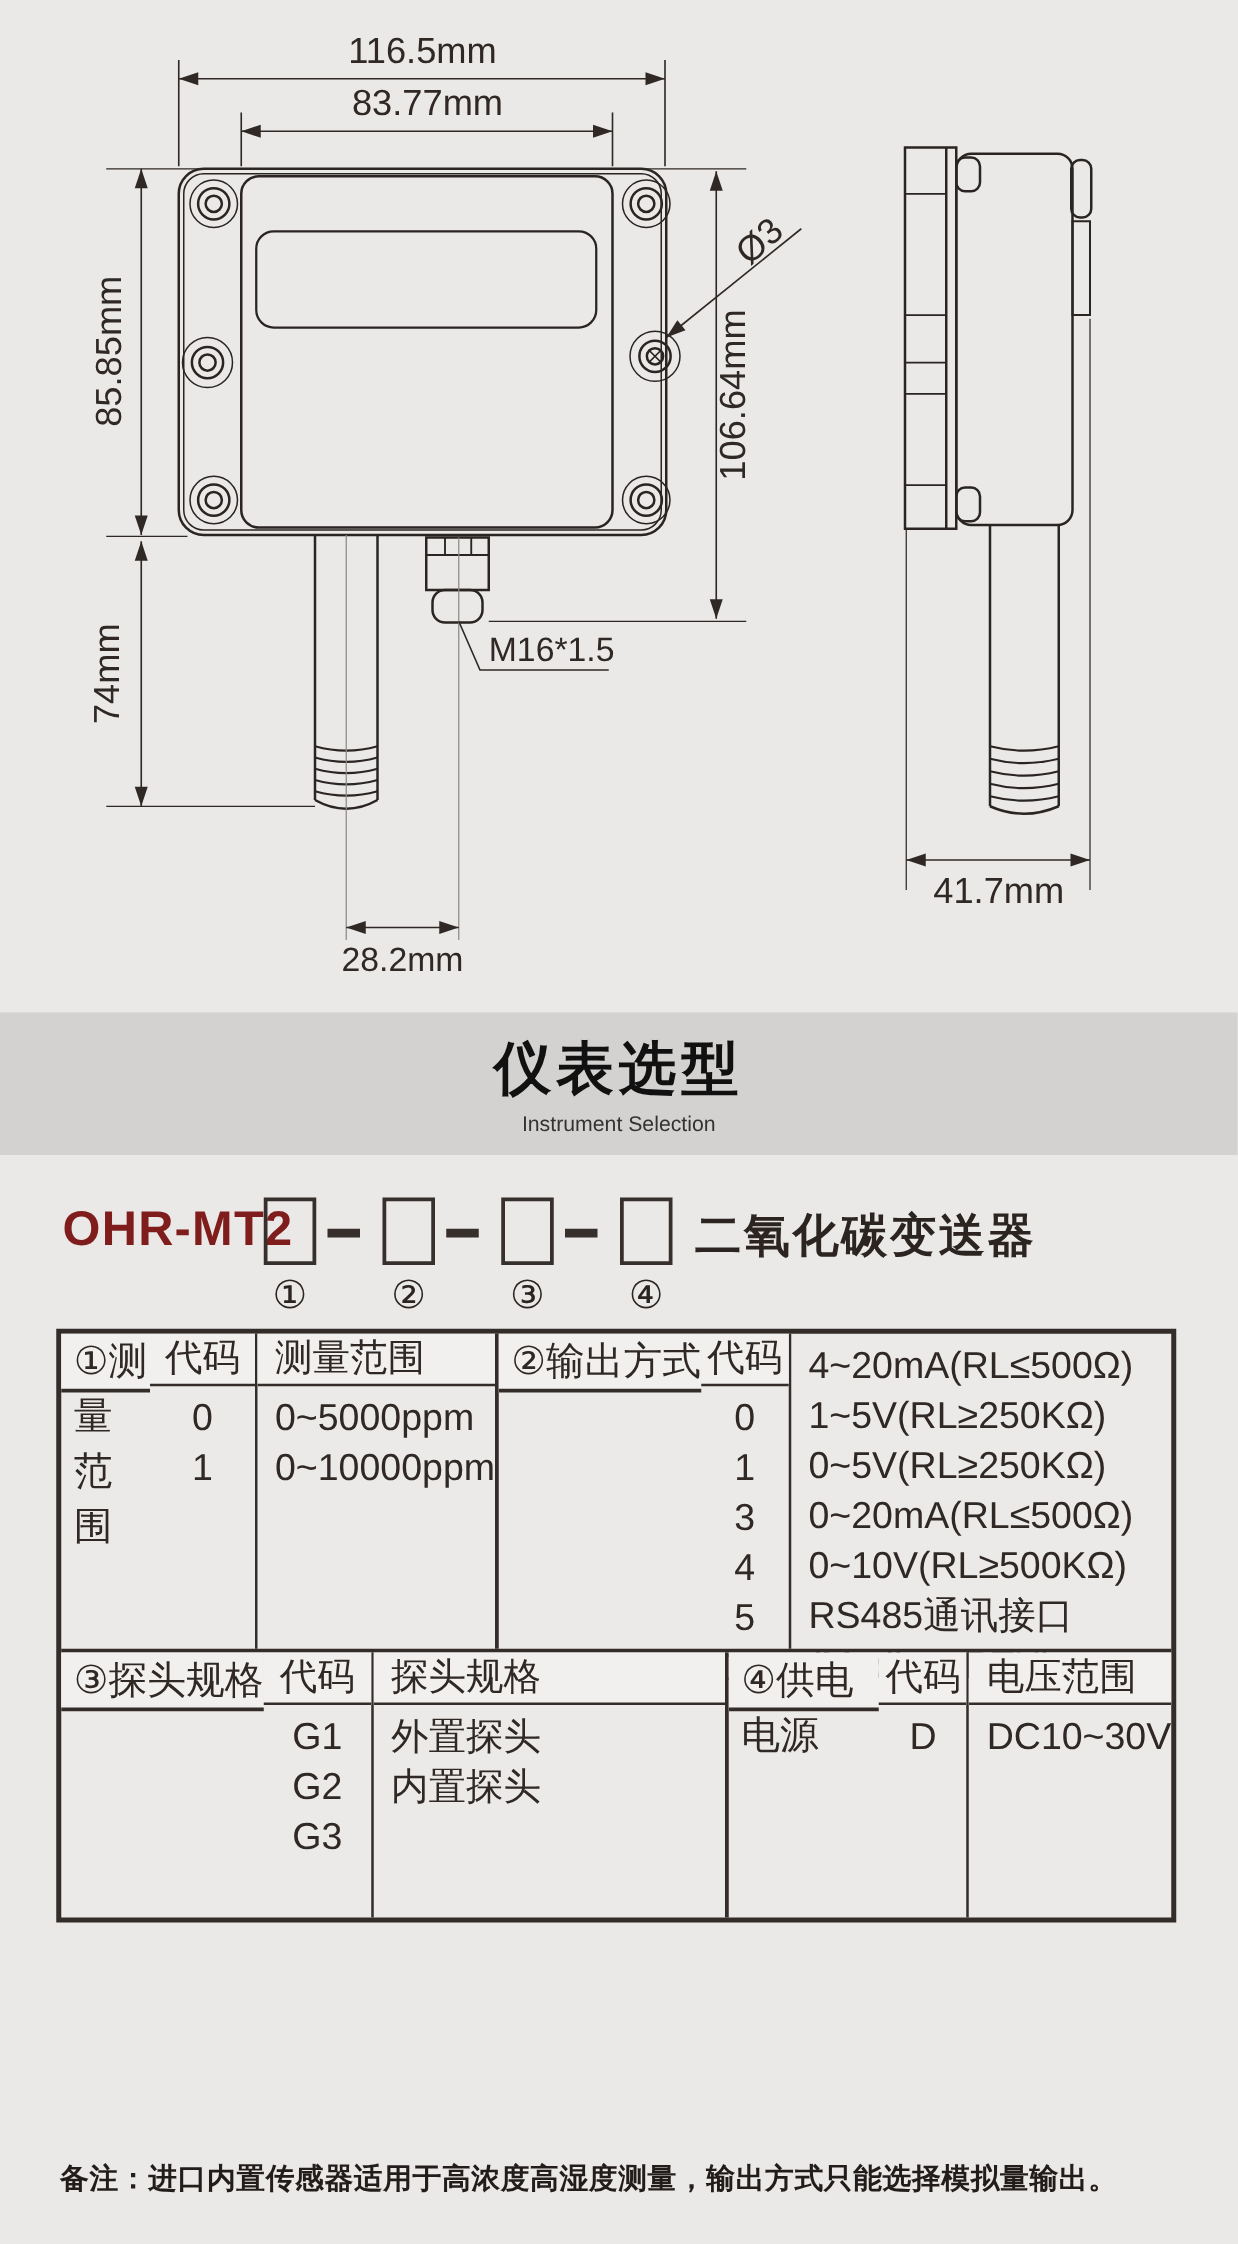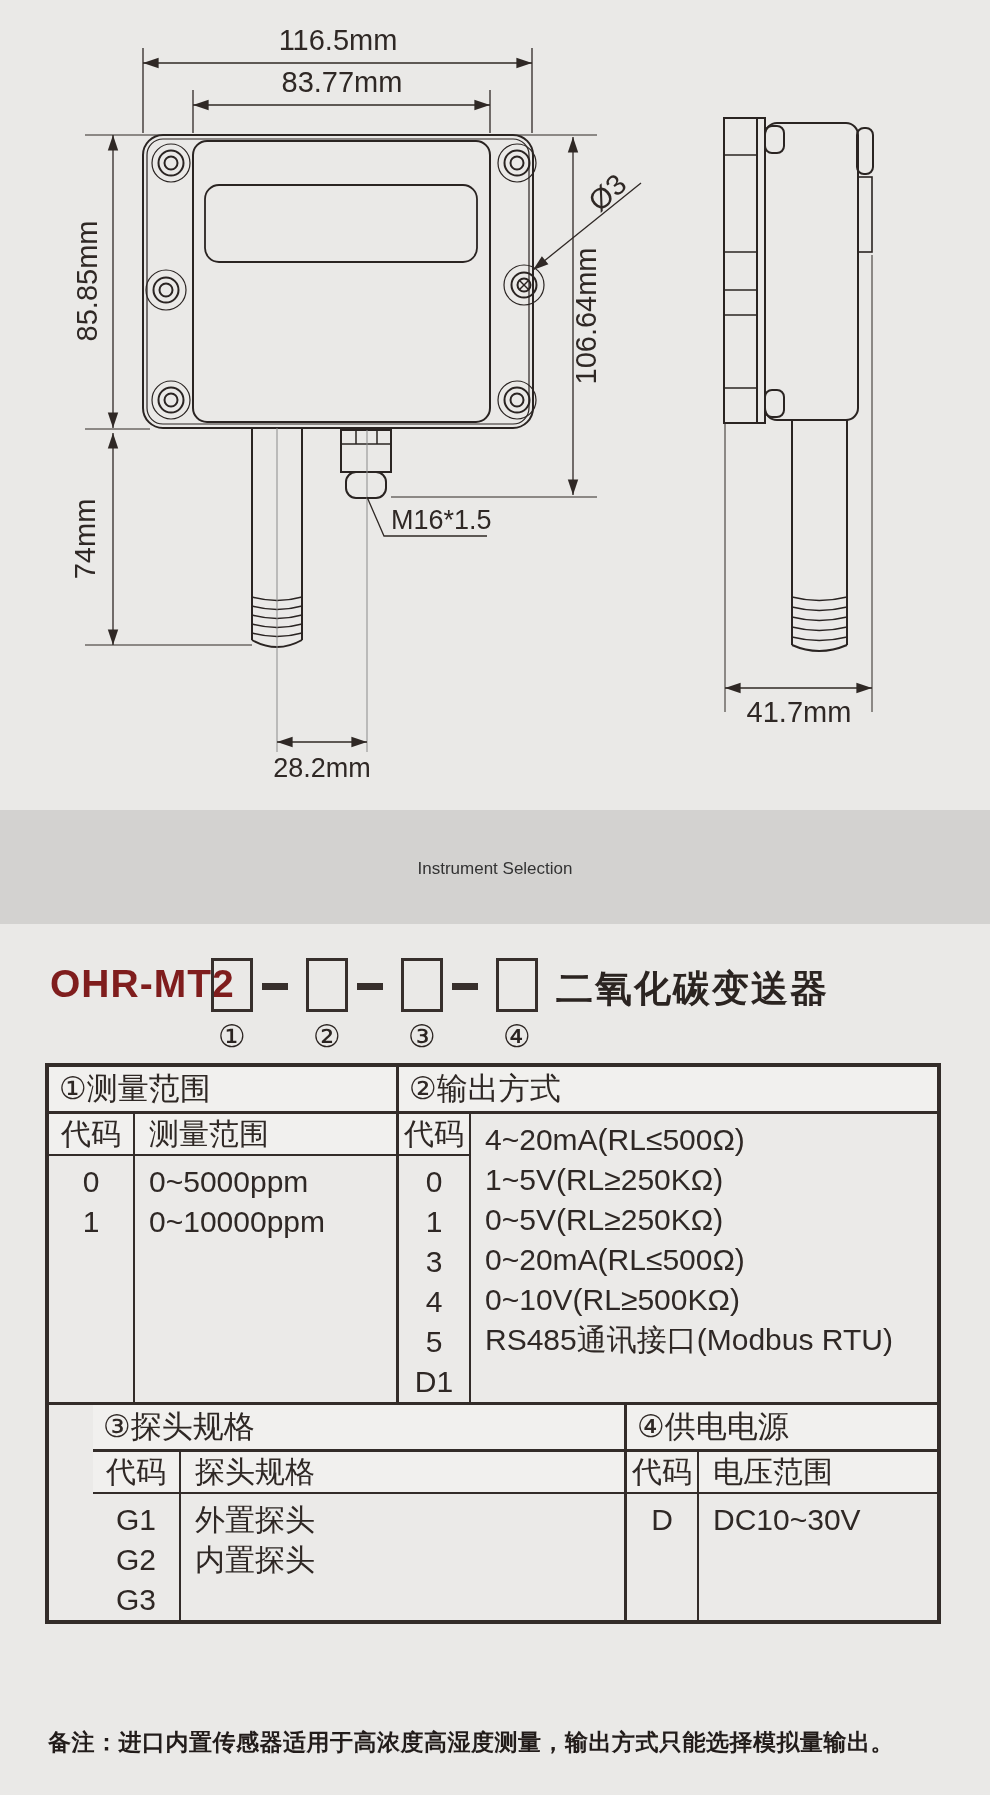--- a/index.html
+++ b/index.html
@@ -32,22 +32,22 @@
   .slot-num{top:1018px;width:36px;text-align:center;font-size:31px;color:#2b2421;}
   
   .tbl{
     left:45px;top:1063px;width:896px;
     border:4px solid #332c29;
     box-sizing:border-box;
     background:#ebeae8;
     font-size:30px;
   }
   .sec{display:flex;}
-  .secB{border-top:3px solid #332c29;padding-left:44px;}
-  .grp{display:flex;flex-direction:column;box-sizing:border-box;}
+  .secB{border-top:3px solid #332c29;}
+  .grp{display:flex;flex-direction:row;box-sizing:border-box;}
   .grp-divider{border-right:3px solid #332c29;}
   .grp-header{
     height:44px;line-height:44px;padding-left:10px;
     border-bottom:3px solid #332c29;
     background:#f1f0ee;font-size:31px;
   }
   .cols{display:flex;flex:1;border-radius:20px;}
   .col{display:flex;flex-direction:column;box-sizing:border-box;}
   .col-code{border-right:2px solid #332c29;}
   .subhead{
@@ -194,20 +194,21 @@
   <text font-size="29" text-anchor="middle" transform="translate(97,281) rotate(-90)">85.85mm</text>
   <text font-size="29" text-anchor="middle" transform="translate(95,539) rotate(-90)">74mm</text>
   <text font-size="29" text-anchor="middle" transform="translate(596,316) rotate(-90)">106.64mm</text>
   <text font-size="29" text-anchor="middle" transform="translate(614,200) rotate(-42)">Ø3</text>
   <text x="391" y="529" font-size="27">M16*1.5</text>
   <text x="322" y="777" font-size="27" text-anchor="middle">28.2mm</text>
   <text x="799" y="722" font-size="29" text-anchor="middle">41.7mm</text>
 </svg>
 
 <div class="abs banner">
+  <div class="banner-title">仪表选型</div>
   <div class="banner-sub">Instrument Selection</div>
 </div>
 
 <div class="abs model-prefix">OHR-MT2</div>
 <div class="abs slot-box" style="left:211px"></div>
 <div class="abs dash" style="left:262px"></div>
 <div class="abs slot-box" style="left:306px"></div>
 <div class="abs dash" style="left:357px"></div>
 <div class="abs slot-box" style="left:401px"></div>
 <div class="abs dash" style="left:452px"></div>

